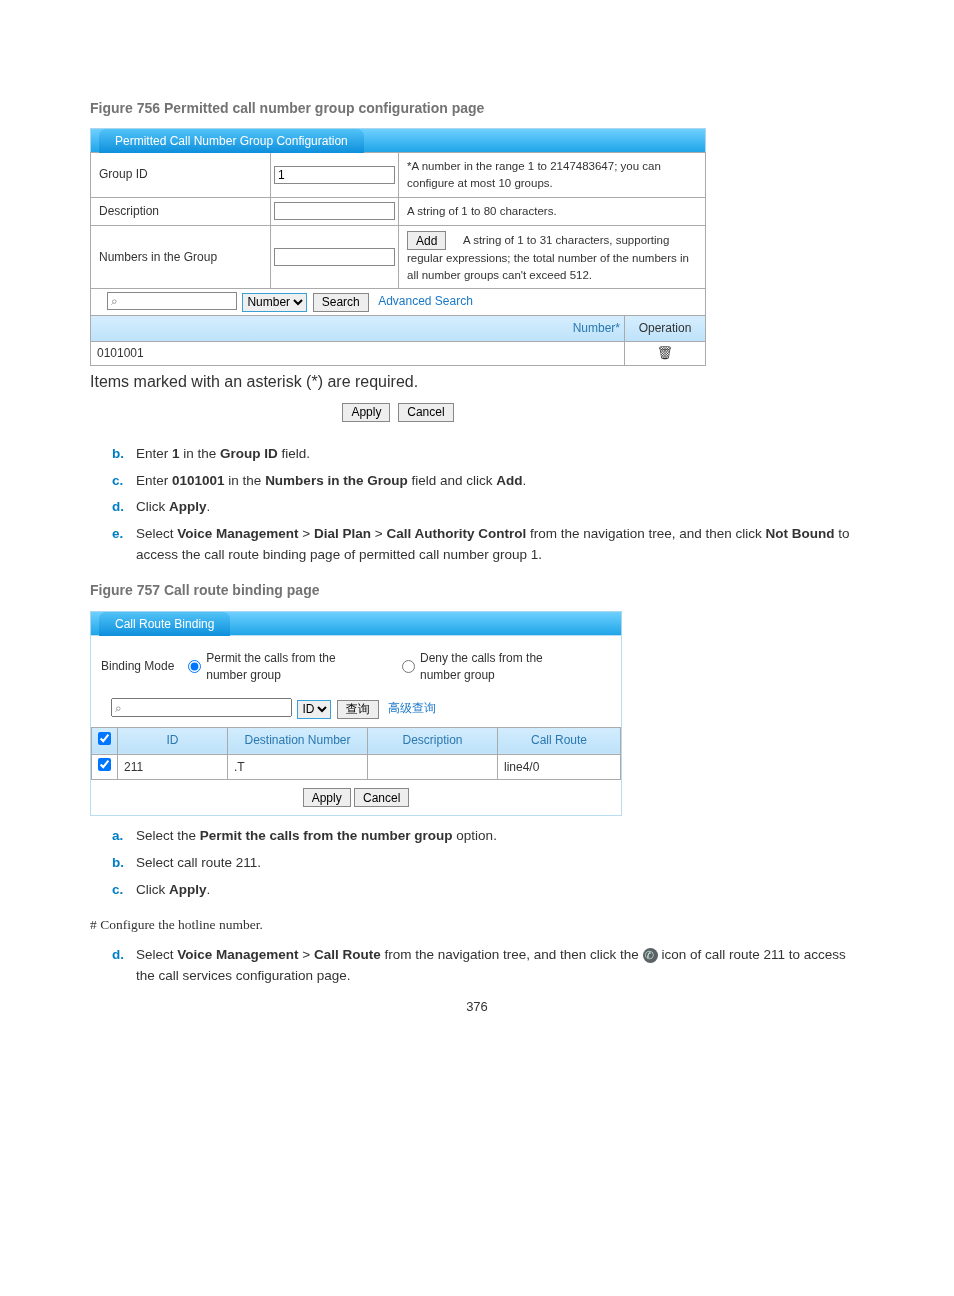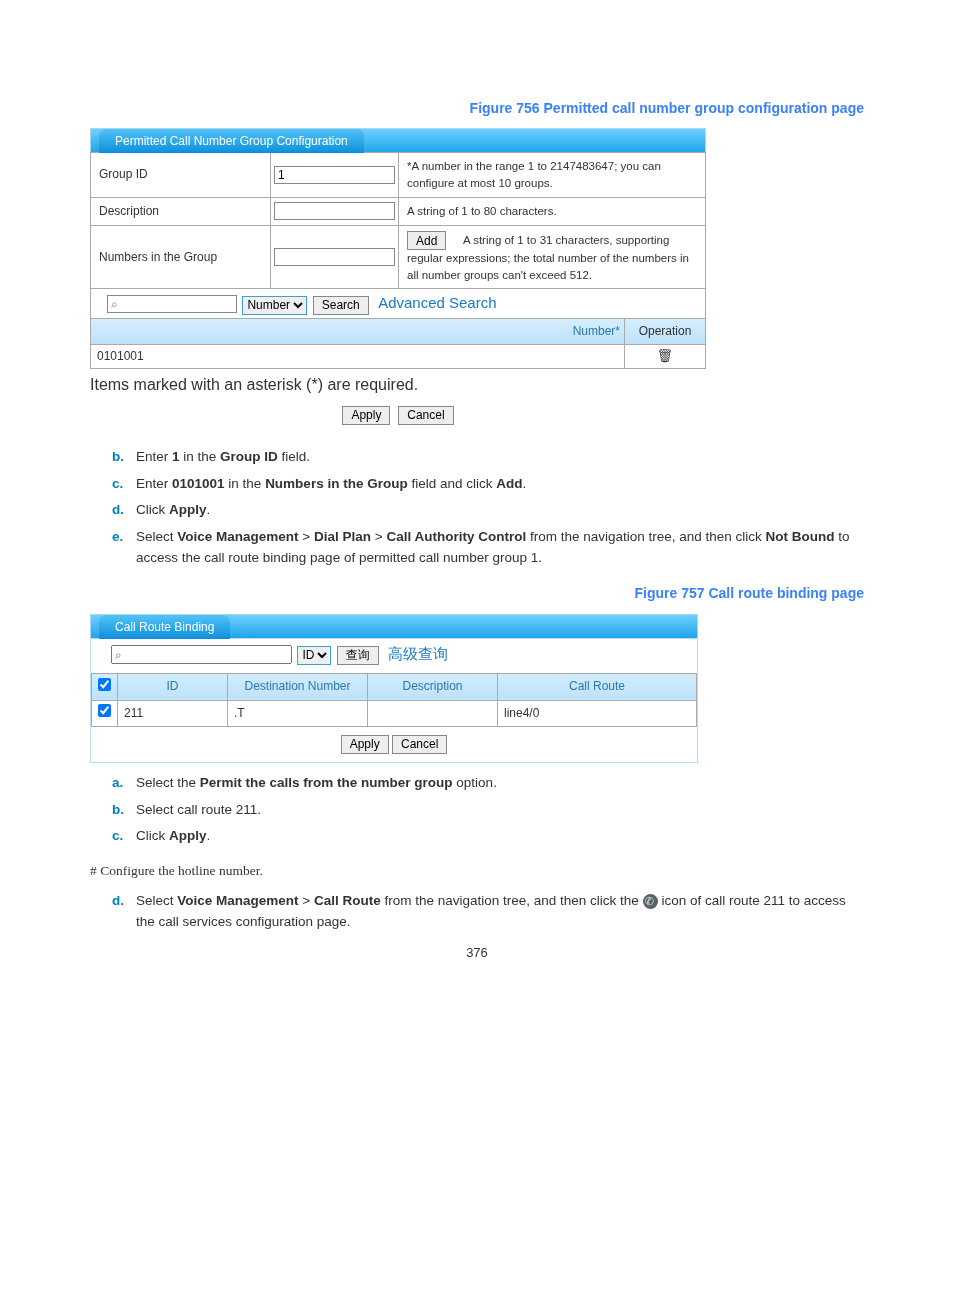--- a/index.html
+++ b/index.html
@@ -8,25 +8,24 @@
     background: #fff;
     width: 954px;
     margin: 0 auto;
     padding: 90px 90px 40px 90px;
     font-size: 13.5px;
     color: #333;
     line-height: 1.45;
     position: relative;
   }
   .fig-caption {
-    color: #3b82f6;
+    color: #737373;
     font-weight: bold;
     font-size: 14px;
     margin: 8px 0 10px 0;
-    text-align: right;
   }
   
   .fig756 { width: 616px; margin-bottom: 22px; }
   .bluebar-row {
     background: linear-gradient(#6ed0ff,#1fa5e8);
     border: 1px solid #aad6ef;
     border-bottom: none;
     height: 24px;
   }
   .bluebar-tab {
@@ -76,21 +75,21 @@
   select.small {
     height: 19px; font-size: 12px; border: 1px solid #3aa0d5;
     vertical-align: middle;
     margin: 0 2px;
   }
   button.small {
     height: 19px; font-size: 12px; padding: 0 8px;
     border: 1px solid #888; background: #eee; cursor: pointer;
     vertical-align: middle;
   }
-  .adv-link { color: #1a78c9; font-size: 15px; margin-left: 6px; cursor: pointer; }
+  .adv-link { color: #1a78c9; font-size: 12px; margin-left: 6px; cursor: pointer; }
   .hdr-row {
     background: linear-gradient(#d5eefe,#bee2fa);
     border: 1px solid #aaa;
     border-top: none;
     font-size: 12px;
     display: flex;
   }
   .hdr-row .h-num { flex: 1; text-align: right; padding: 4px; color: #2a78b0; border-right: 1px solid #aaa; }
   .hdr-row .h-op { width: 80px; text-align: center; padding: 4px; }
   .data-row {
@@ -109,21 +108,21 @@
   ol.steps { list-style: none; margin: 10px 0 14px 22px; }
   ol.steps li { margin: 6px 0; padding-left: 24px; position: relative; line-height: 1.55; }
   ol.steps li .lab { position: absolute; left: 0; font-weight: bold; } 
   .lb-b { color: #007ec5; }
   .lb-c { color: #007ec5; }
   .lb-d { color: #007ec5; }
   .lb-e { color: #007ec5; }
   .lb-a { color: #007ec5; }
   
   
-  .fig757 { width: 608px; margin-bottom: 4px; }
+  .fig757 { width: 532px; margin-bottom: 4px; }
   .panel757 {
     border: 1px solid #b9ddf0;
     padding: 0 0 8px 0;
     font-size: 12px;
   }
   .binding-row {
     display: flex;
     align-items: center;
     padding: 14px 10px 10px 10px;
   }
@@ -241,20 +240,31 @@
   </li>
 </ol>
 
 <div class="fig-caption">Figure 757 Call route binding page</div>
 
 <div class="fig757">
   <div class="bluebar-row">
     <span class="bluebar-tab">Call Route Binding</span>
   </div>
   <div class="panel757">
+    <div class="binding-row">
+      <span class="blabel">Binding Mode</span>
+      <label class="radio-opt">
+        <input type="radio" name="bm" checked="" style="">
+        <span>Permit the calls from the number group</span>
+      </label>
+      <label class="radio-opt">
+        <input type="radio" name="bm" style="">
+        <span>Deny the calls from the number group</span>
+      </label>
+    </div>
     <div class="search-row2">
       <span class="sq-icon">⌕</span>
       <input class="sq" style="">
       <select class="small">
         <option>ID</option>
       </select>
       <button class="small">查询</button>
       <span class="adv-link">高级查询</span>
     </div>
     <table class="tbl757">

